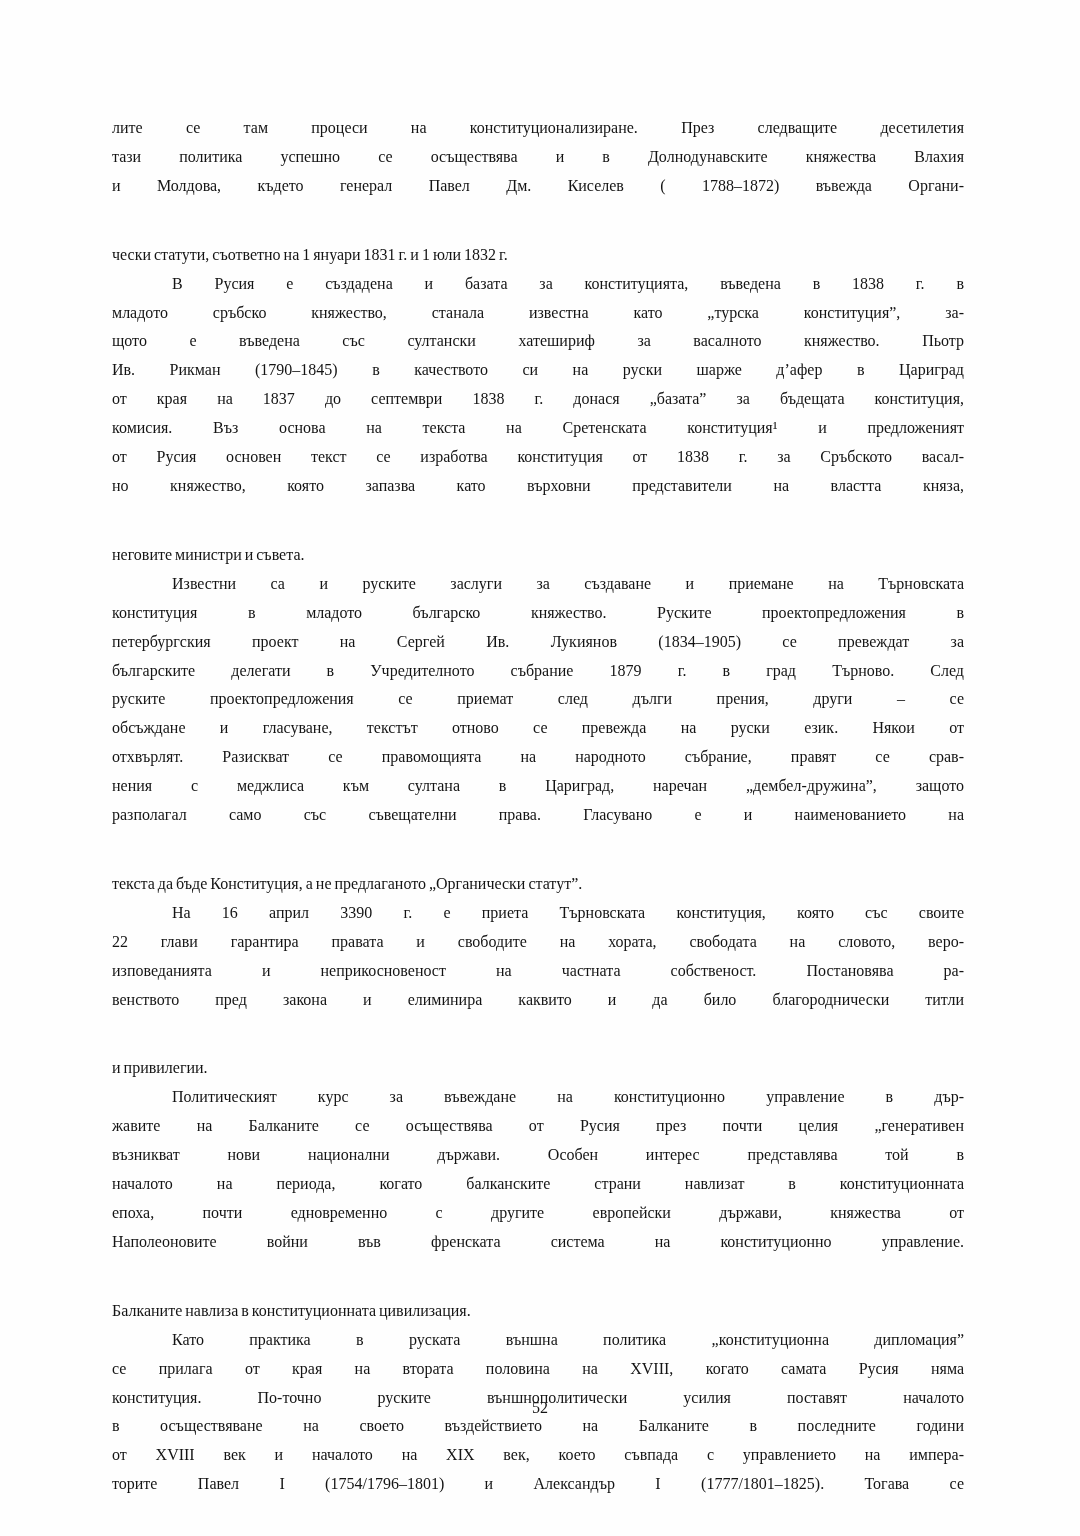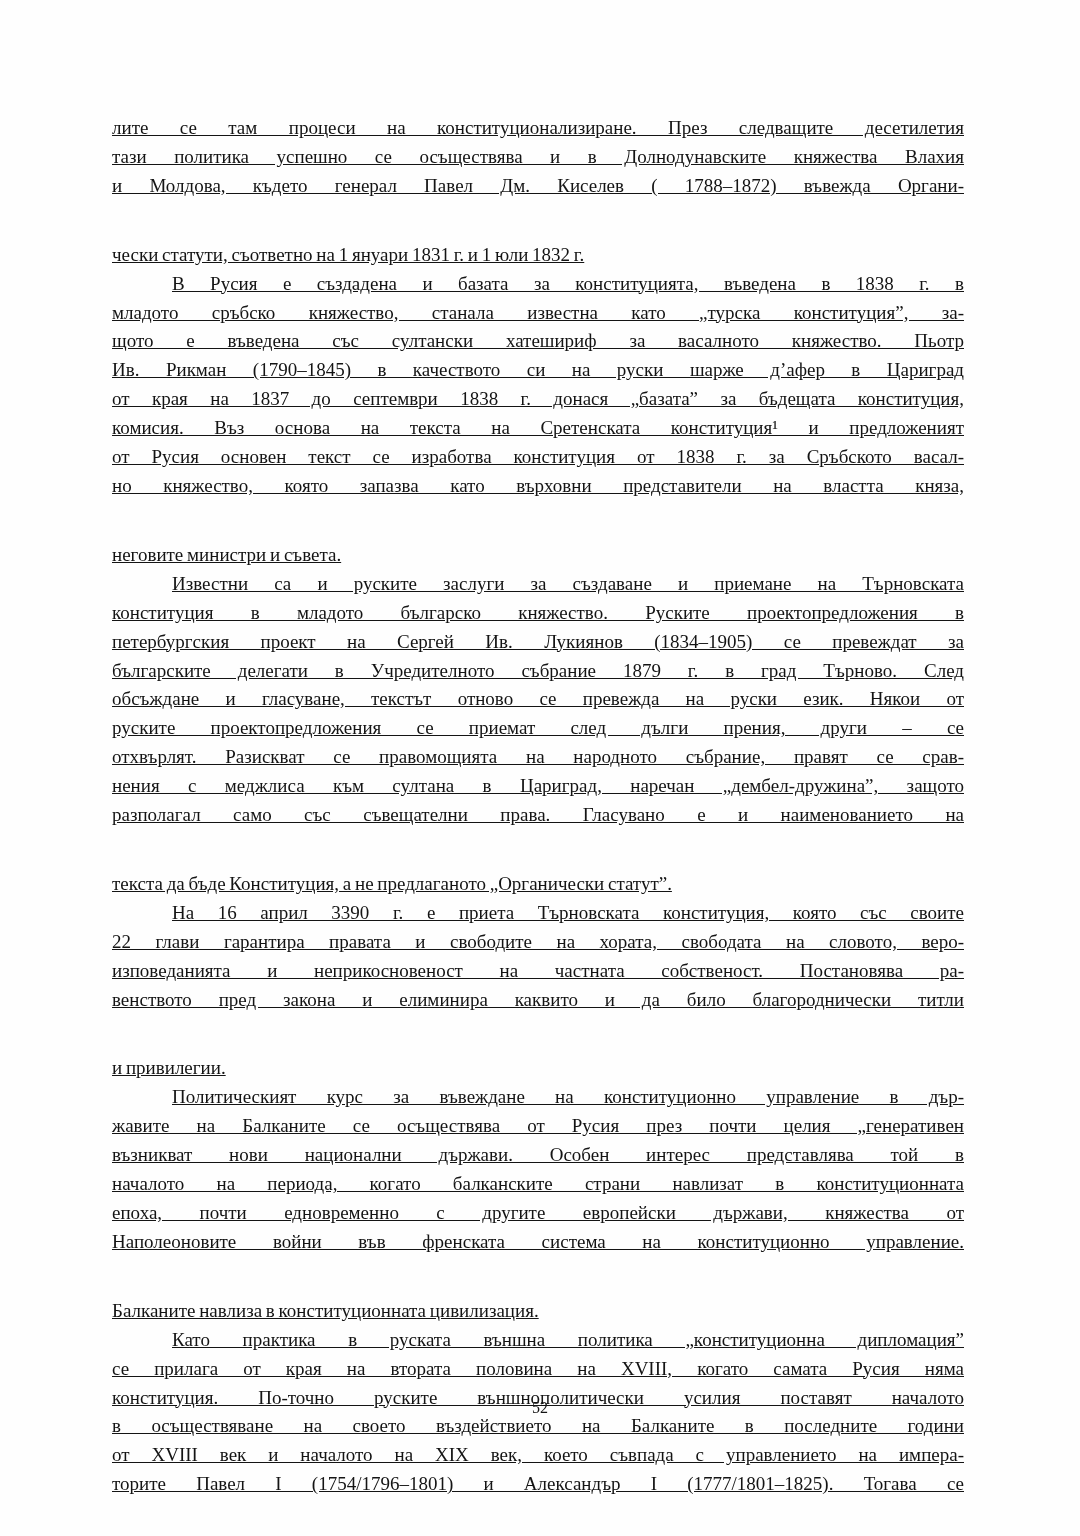--- a/index.html
+++ b/index.html
@@ -21,26 +21,25 @@
     position: absolute;
     left: 112px;
     top: 114px;
     width: 852px;
   }
   .paragraph {
     margin: 0;
     padding: 0;
   }
   .line {
-    font-size: 19px;
+    font-size: 16px;
     line-height: 28.9px;
     word-spacing: -1px;
     text-align: justify;
     text-align-last: justify;
-    text-decoration: underline;
     -moz-text-align-last: justify;
   }
   .line.last {
     text-align: left;
     text-align-last: left;
     margin-top: 40px;
     -moz-text-align-last: left;
   }
   .line.indent {
     padding-left: 60px;
@@ -76,22 +75,22 @@
         <div class="line">комисия. Въз основа на текста на Сретенската конституция¹ и предложеният</div>
         <div class="line">от Русия основен текст се изработва конституция от 1838 г. за Сръбското васал-</div>
         <div class="line">но княжество, която запазва като върховни представители на властта княза,</div>
         <div class="line last">неговите министри и съвета.</div>
       </div>
       <div class="paragraph">
         <div class="line indent">Известни са и руските заслуги за създаване и приемане на Търновската</div>
         <div class="line">конституция в младото българско княжество. Руските проектопредложения в</div>
         <div class="line">петербургския проект на Сергей Ив. Лукиянов (1834–1905) се превеждат за</div>
         <div class="line">българските делегати в Учредителното събрание 1879 г. в град Търново. След</div>
+        <div class="line">руските проектопредложения се приемат след дълги прения, други – се</div>
         <div class="line">обсъждане и гласуване, текстът отново се превежда на руски език. Някои от</div>
-        <div class="line">руските проектопредложения се приемат след дълги прения, други – се</div>
         <div class="line">отхвърлят. Разискват се правомощията на народното събрание, правят се срав-</div>
         <div class="line">нения с меджлиса към султана в Цариград, наречан „дембел-дружина”, защото</div>
         <div class="line">разполагал само със съвещателни права. Гласувано е и наименованието на</div>
         <div class="line last">текста да бъде Конституция, а не предлаганото „Органически статут”.</div>
       </div>
       <div class="paragraph">
         <div class="line indent">На 16 април 3390 г. е приета Търновската конституция, която със своите</div>
         <div class="line">22 глави гарантира правата и свободите на хората, свободата на словото, веро-</div>
         <div class="line">изповеданията и неприкосновеност на частната собственост. Постановява ра-</div>
         <div class="line">венството пред закона и елиминира каквито и да било благороднически титли</div>

